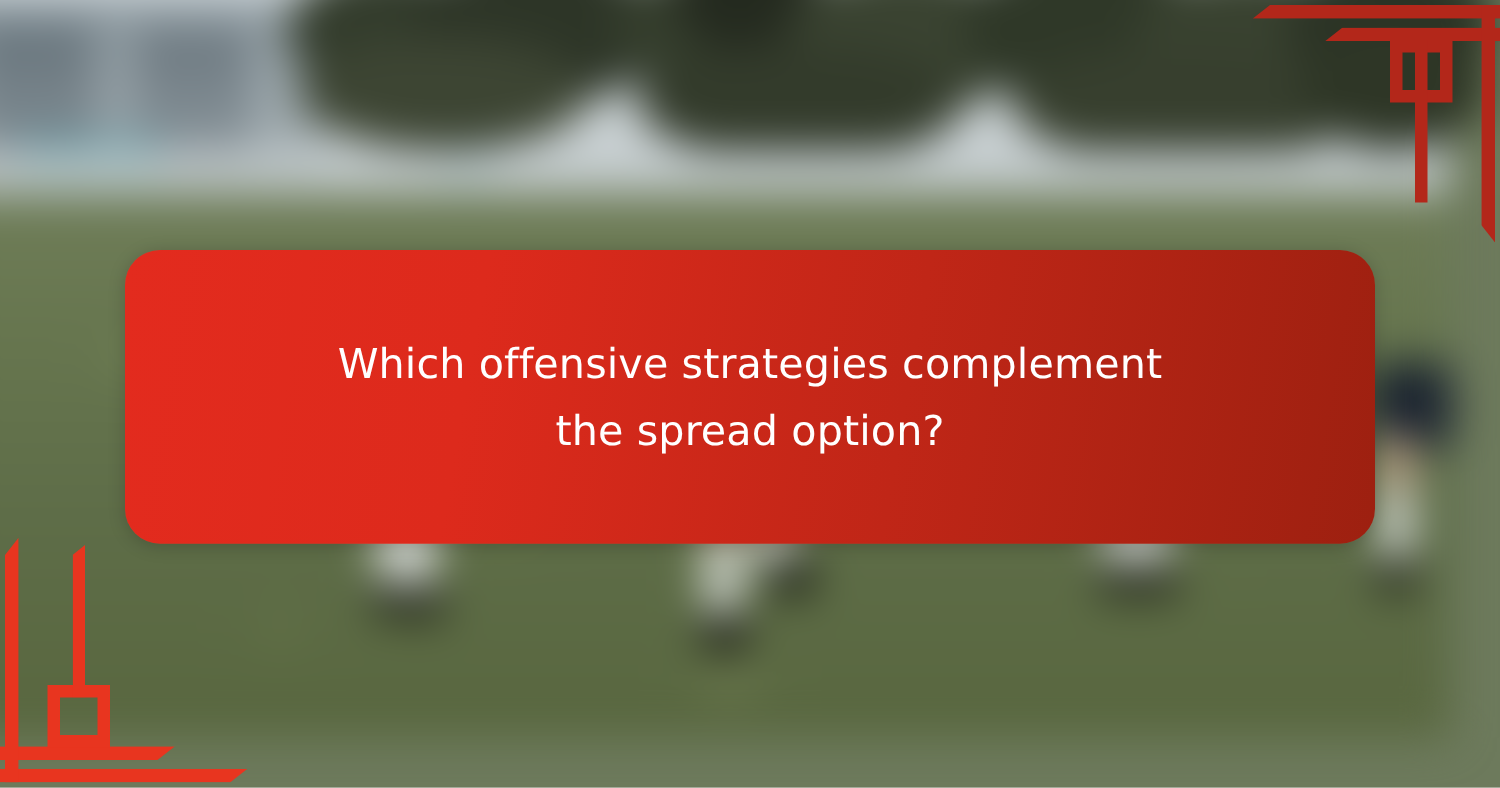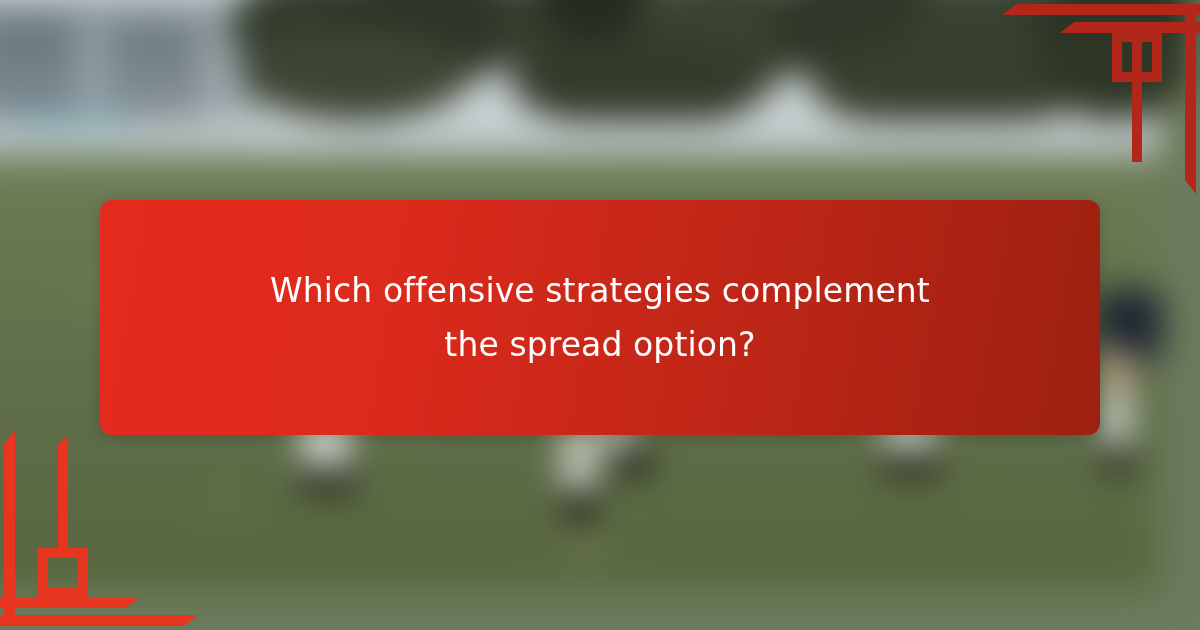--- a/index.html
+++ b/index.html
@@ -140,21 +140,21 @@
     position:absolute; left:58px; bottom:72px; width:10px; height:122px;
     background:#e8351f;
     clip-path:polygon(0 8px, 100% 0, 100% 100%, 0 100%);
   }
 
   
   #card {
     position:absolute;
     left:100px; top:200px;
     width:1000px; height:235px;
-    border-radius:12px;
+    border-radius:28px;
     background:linear-gradient(100deg,#e32b1e 0%, #dd2a1c 28%, #c02617 62%, #9d2010 100%);
     display:flex; align-items:center; justify-content:center;
     box-shadow:0 2px 14px rgba(0,0,0,.18);
   }
   #card-text {
     color:#ffffff;
     font-family:"DejaVu Sans", sans-serif;
     font-size:33px;
     font-weight:400;
     line-height:1.62;

